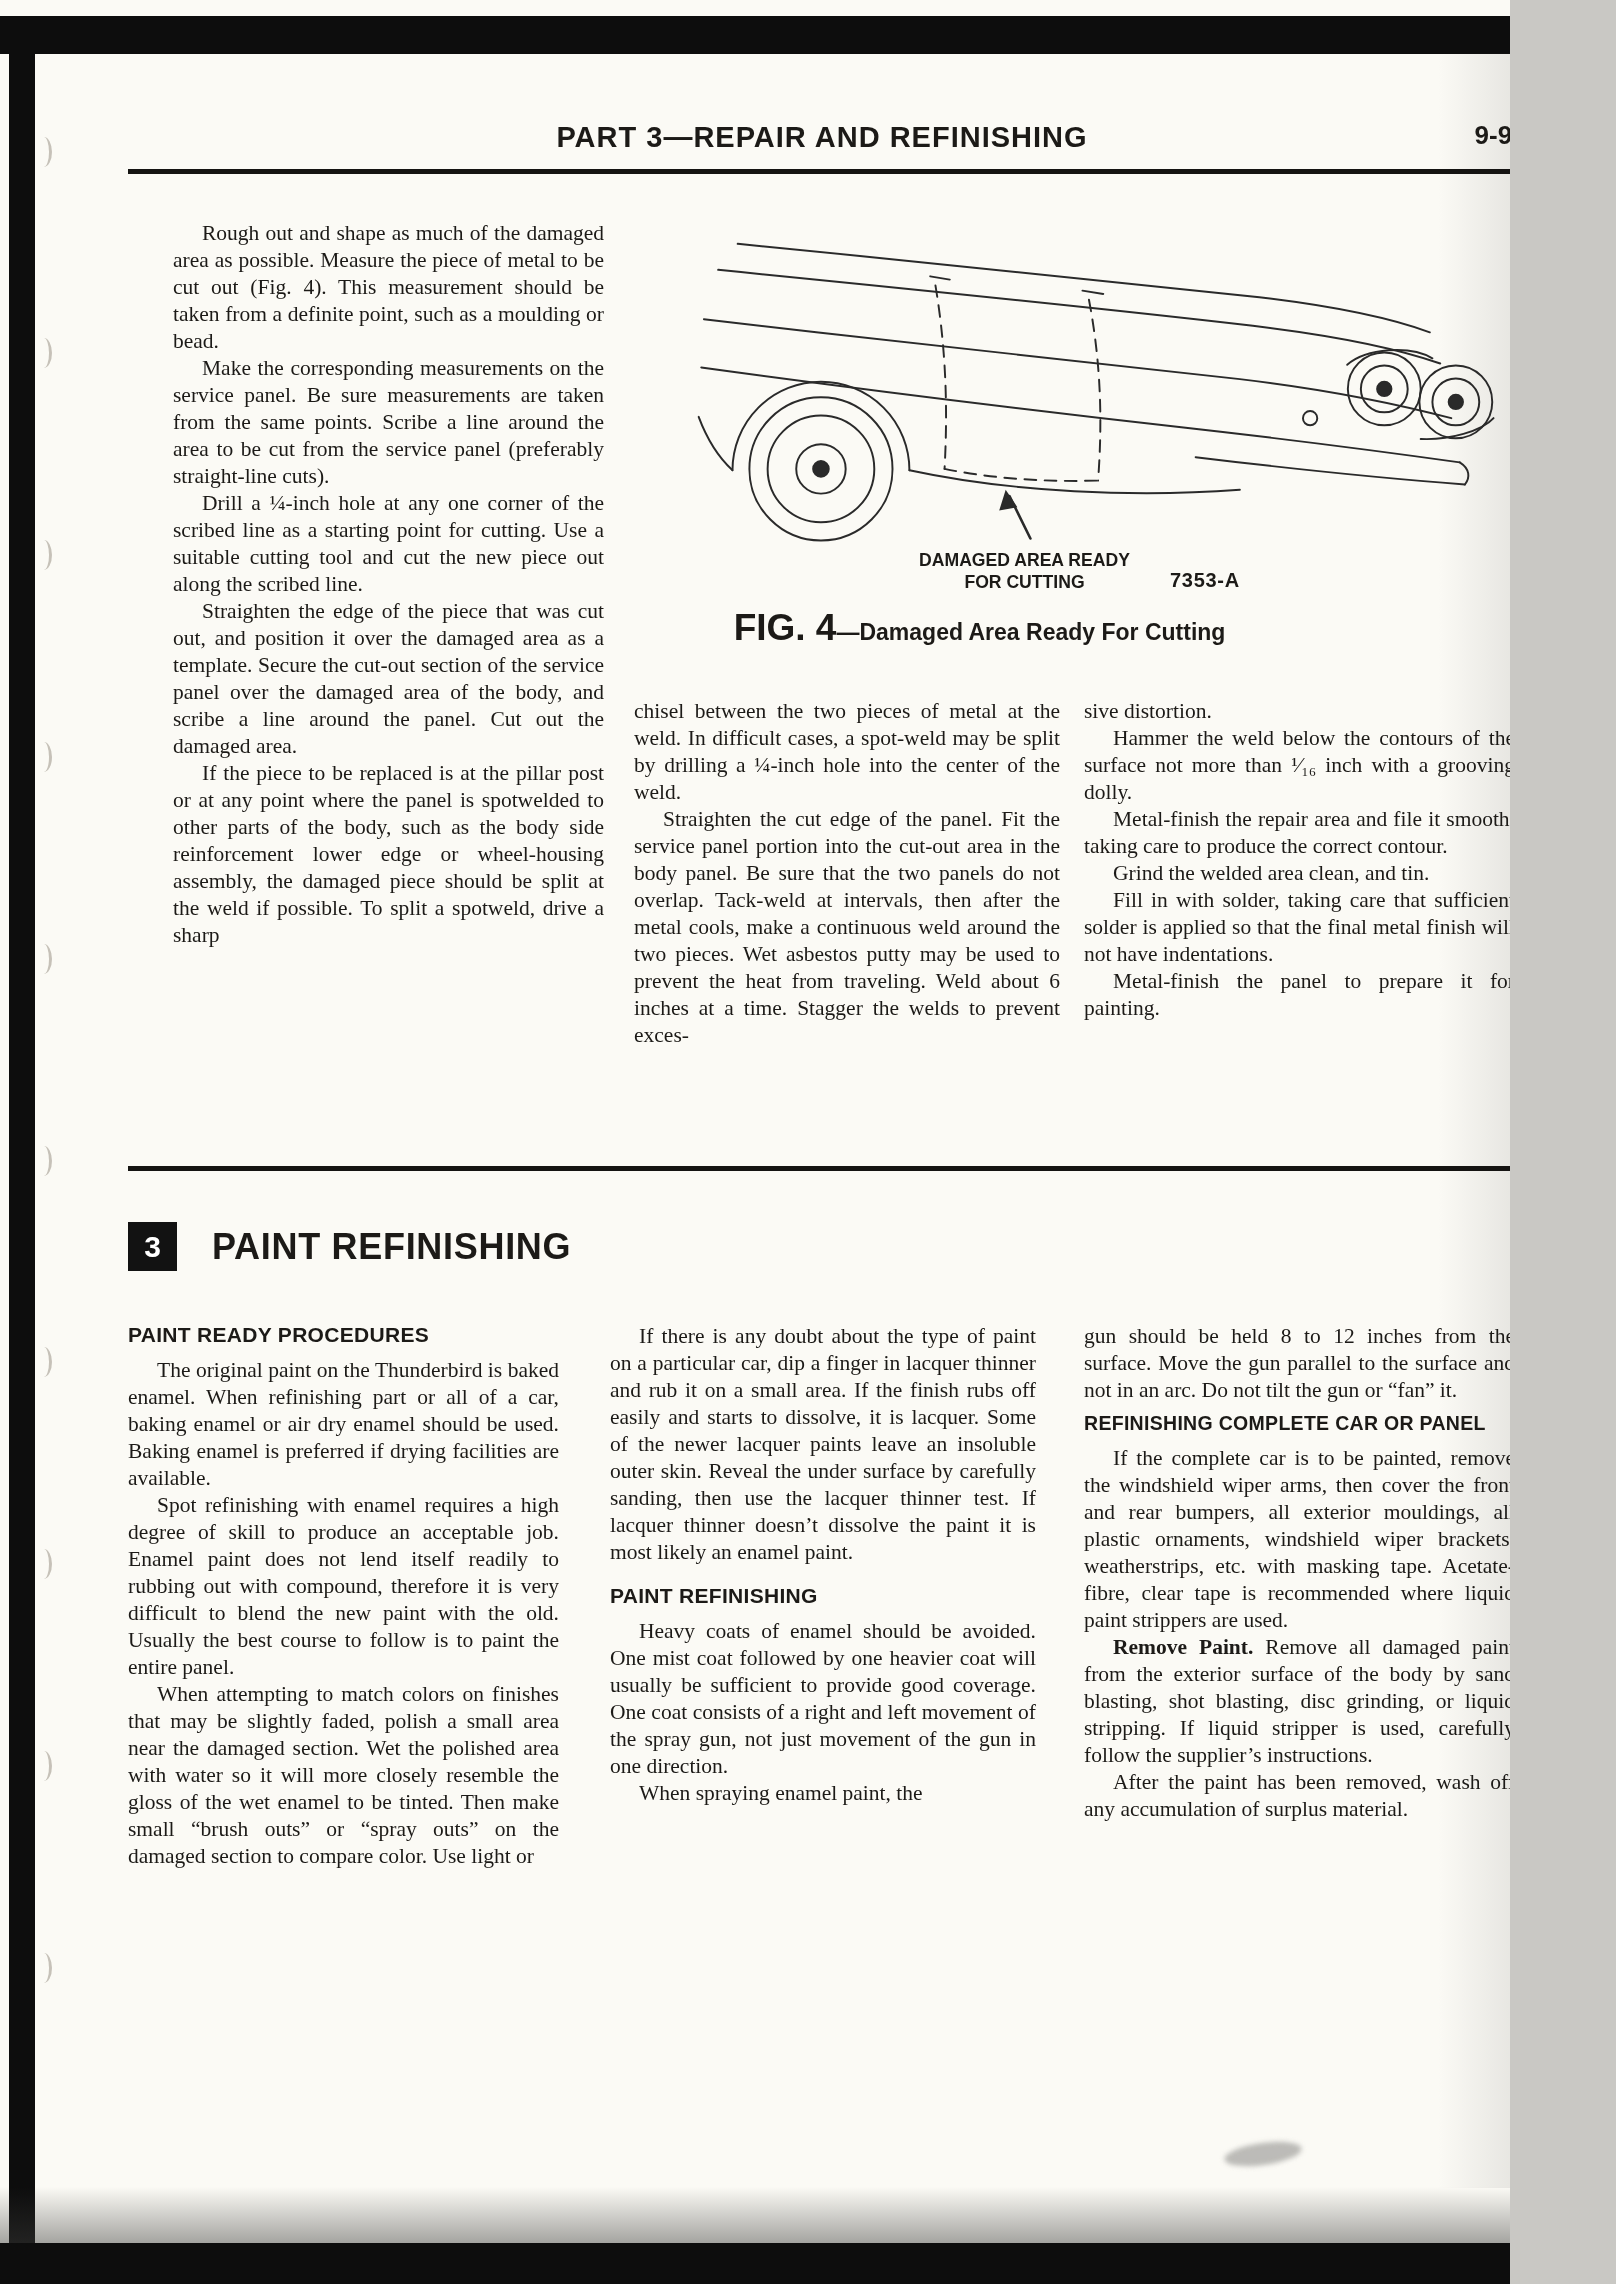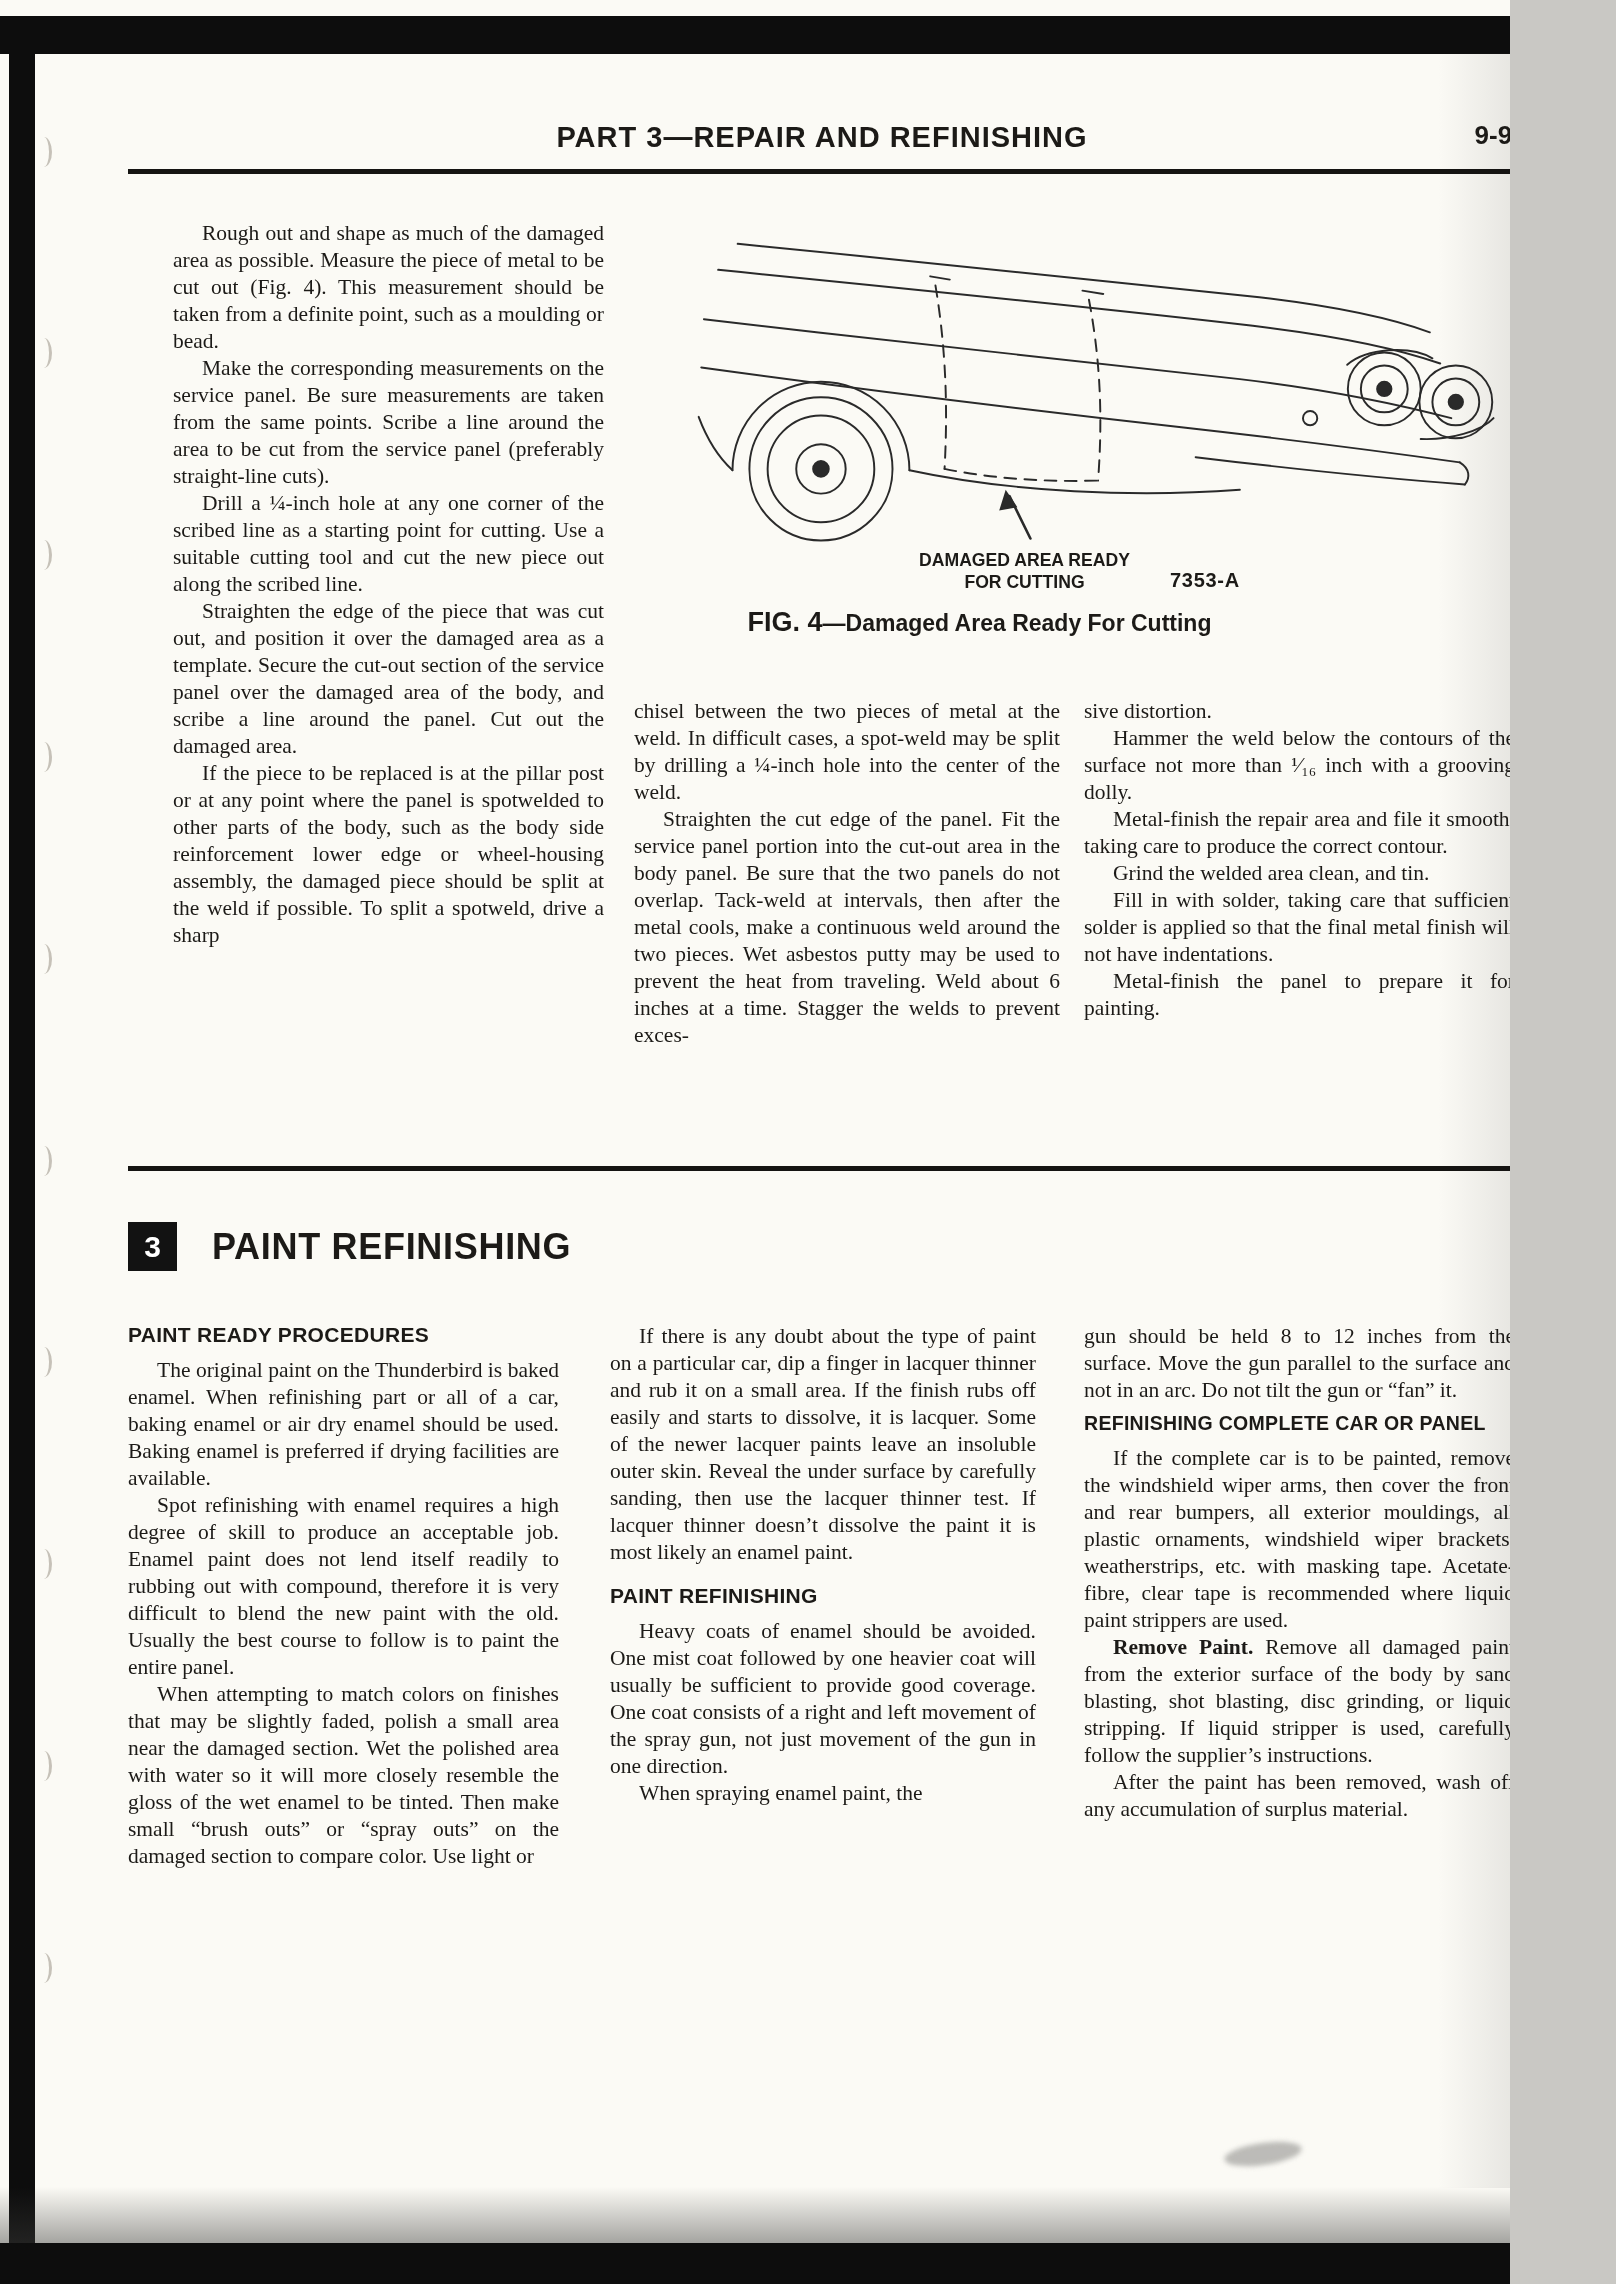--- a/index.html
+++ b/index.html
@@ -47,21 +47,21 @@
   .figure{position:absolute;left:641px;top:210px;width:879px;height:462px;}
   .figure svg{position:absolute;left:0;top:0;}
   .fig-callout{position:absolute;left:273px;top:340px;width:221px;text-align:center;
         font-family:"Liberation Sans","DejaVu Sans",sans-serif;font-weight:bold;
         font-size:17.6px;line-height:21.5px;}
   .fig-partnum{position:absolute;left:529px;top:359px;
         font-family:"Liberation Sans","DejaVu Sans",sans-serif;font-weight:bold;
         font-size:20px;letter-spacing:0.7px;}
   .fig-caption{position:absolute;left:26px;top:397px;width:625px;text-align:center;
         font-family:"Liberation Sans","DejaVu Sans",sans-serif;font-weight:bold;}
-  .fig-caption .fig-label{font-size:27px;}
+  .fig-caption .fig-label{font-size:37px;}
   .fig-caption .cap-text{font-size:23px;}
   
   .section-head{position:absolute;left:128px;top:1222px;display:flex;align-items:center;}
   .sec-box{width:49px;height:49px;background:#121212;color:#fff;display:flex;
         align-items:center;justify-content:center;
         font-family:"Liberation Sans","DejaVu Sans",sans-serif;font-weight:bold;font-size:30px;}
   .sec-title{margin-left:35px;font-family:"Liberation Sans","DejaVu Sans",sans-serif;
         font-weight:bold;font-size:36px;letter-spacing:0.7px;}
 </style>
 </head>

